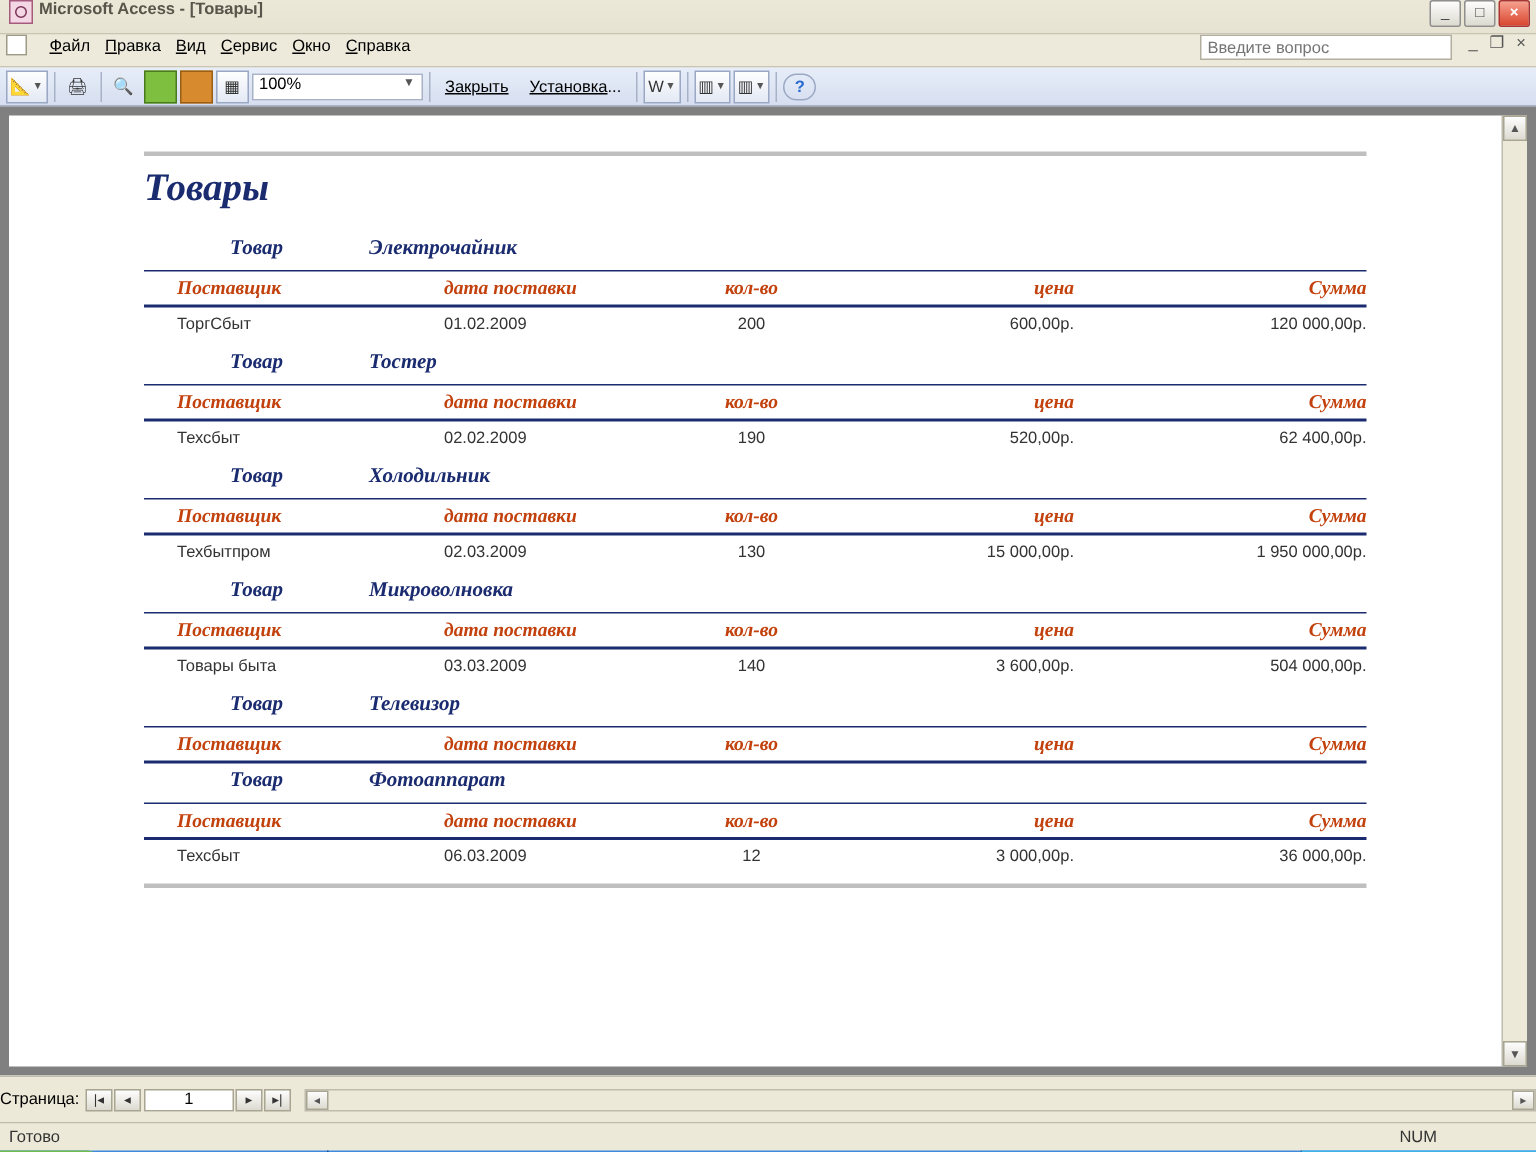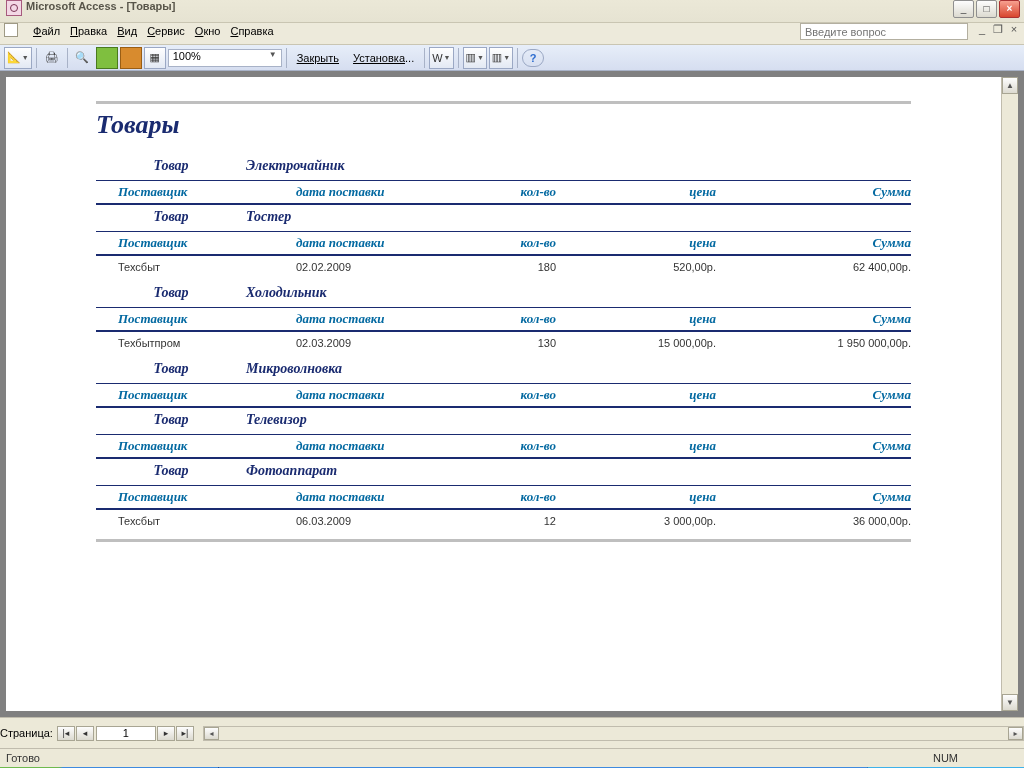--- a/index.html
+++ b/index.html
@@ -140,37 +140,37 @@
   font-style:italic; font-weight:bold;
   color:#1a2b70;
   font-size:14px;
   padding: 4px 0 2px 0;
 }
 .group-header .lbl { width: 150px; text-align: center; }
 .col-head {
   display:flex;
   font-family:"Times New Roman",serif;
   font-style:italic; font-weight:bold;
-  color:#0369a1;
+  color:#c2410c;
   font-size:13px;
   border-top:1px solid #1a2b70;
   border-bottom:2px solid #1a2b70;
   padding:3px 0;
   margin-top:4px;
 }
 .data-row {
   display:flex;
   font-family:Tahoma,Arial,sans-serif;
   font-size:11px;
   color:#333;
   padding:5px 0 8px 0;
 }
 .c-supplier { width:200px; }
 .c-date { width:150px; }
-.c-qty { width:110px; text-align:right; }
+.c-qty { width:110px; text-align:center; }
 .c-price { width:160px; text-align:right; }
 .c-sum { flex:1; text-align:right; }
 .col-head .c-supplier { padding-left: 22px; }
 .data-row .c-supplier { padding-left: 22px; }
 .v-scroll {
   width:17px;
   background:#ece9d8;
   border-left:1px solid #c0bcad;
   display:flex;flex-direction:column;
 }
@@ -351,37 +351,44 @@
             <span class="lbl">Товар</span>
             <span>Электрочайник</span>
           </div>
           <div class="col-head">
             <span class="c-supplier">Поставщик</span>
             <span class="c-date">дата поставки</span>
             <span class="c-qty">кол-во</span>
             <span class="c-price">цена</span>
             <span class="c-sum">Сумма</span>
           </div>
+          <div class="data-row">
+            <span class="c-supplier">ТоргСбыт</span>
+            <span class="c-date">01.02.2009</span>
+            <span class="c-qty">200</span>
+            <span class="c-price">600,00р.</span>
+            <span class="c-sum">120 000,00р.</span>
+          </div>
         </div>
         <div class="group">
           <div class="group-header">
             <span class="lbl">Товар</span>
             <span>Тостер</span>
           </div>
           <div class="col-head">
             <span class="c-supplier">Поставщик</span>
             <span class="c-date">дата поставки</span>
             <span class="c-qty">кол-во</span>
             <span class="c-price">цена</span>
             <span class="c-sum">Сумма</span>
           </div>
           <div class="data-row">
             <span class="c-supplier">Техсбыт</span>
             <span class="c-date">02.02.2009</span>
-            <span class="c-qty">180</span>
+            <span class="c-qty">190</span>
             <span class="c-price">520,00р.</span>
             <span class="c-sum">62 400,00р.</span>
           </div>
         </div>
         <div class="group">
           <div class="group-header">
             <span class="lbl">Товар</span>
             <span>Холодильник</span>
           </div>
           <div class="col-head">
@@ -403,20 +410,27 @@
           <div class="group-header">
             <span class="lbl">Товар</span>
             <span>Микроволновка</span>
           </div>
           <div class="col-head">
             <span class="c-supplier">Поставщик</span>
             <span class="c-date">дата поставки</span>
             <span class="c-qty">кол-во</span>
             <span class="c-price">цена</span>
             <span class="c-sum">Сумма</span>
+          </div>
+          <div class="data-row">
+            <span class="c-supplier">Товары быта</span>
+            <span class="c-date">03.03.2009</span>
+            <span class="c-qty">140</span>
+            <span class="c-price">3 600,00р.</span>
+            <span class="c-sum">504 000,00р.</span>
           </div>
         </div>
         <div class="group">
           <div class="group-header">
             <span class="lbl">Товар</span>
             <span>Телевизор</span>
           </div>
           <div class="col-head">
             <span class="c-supplier">Поставщик</span>
             <span class="c-date">дата поставки</span>

